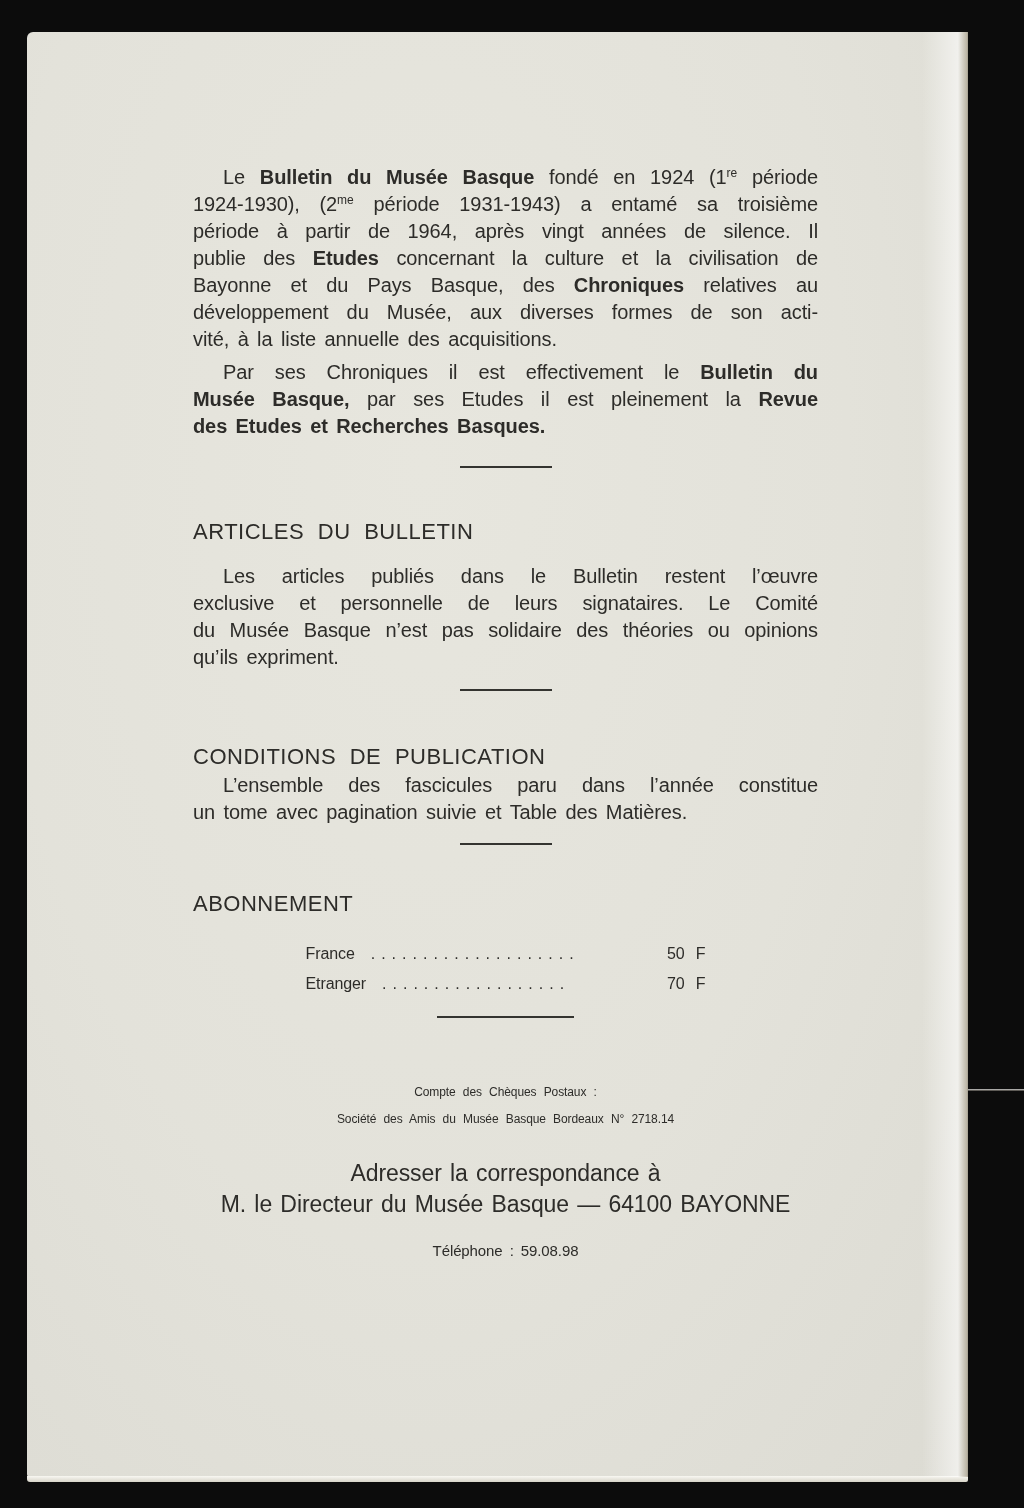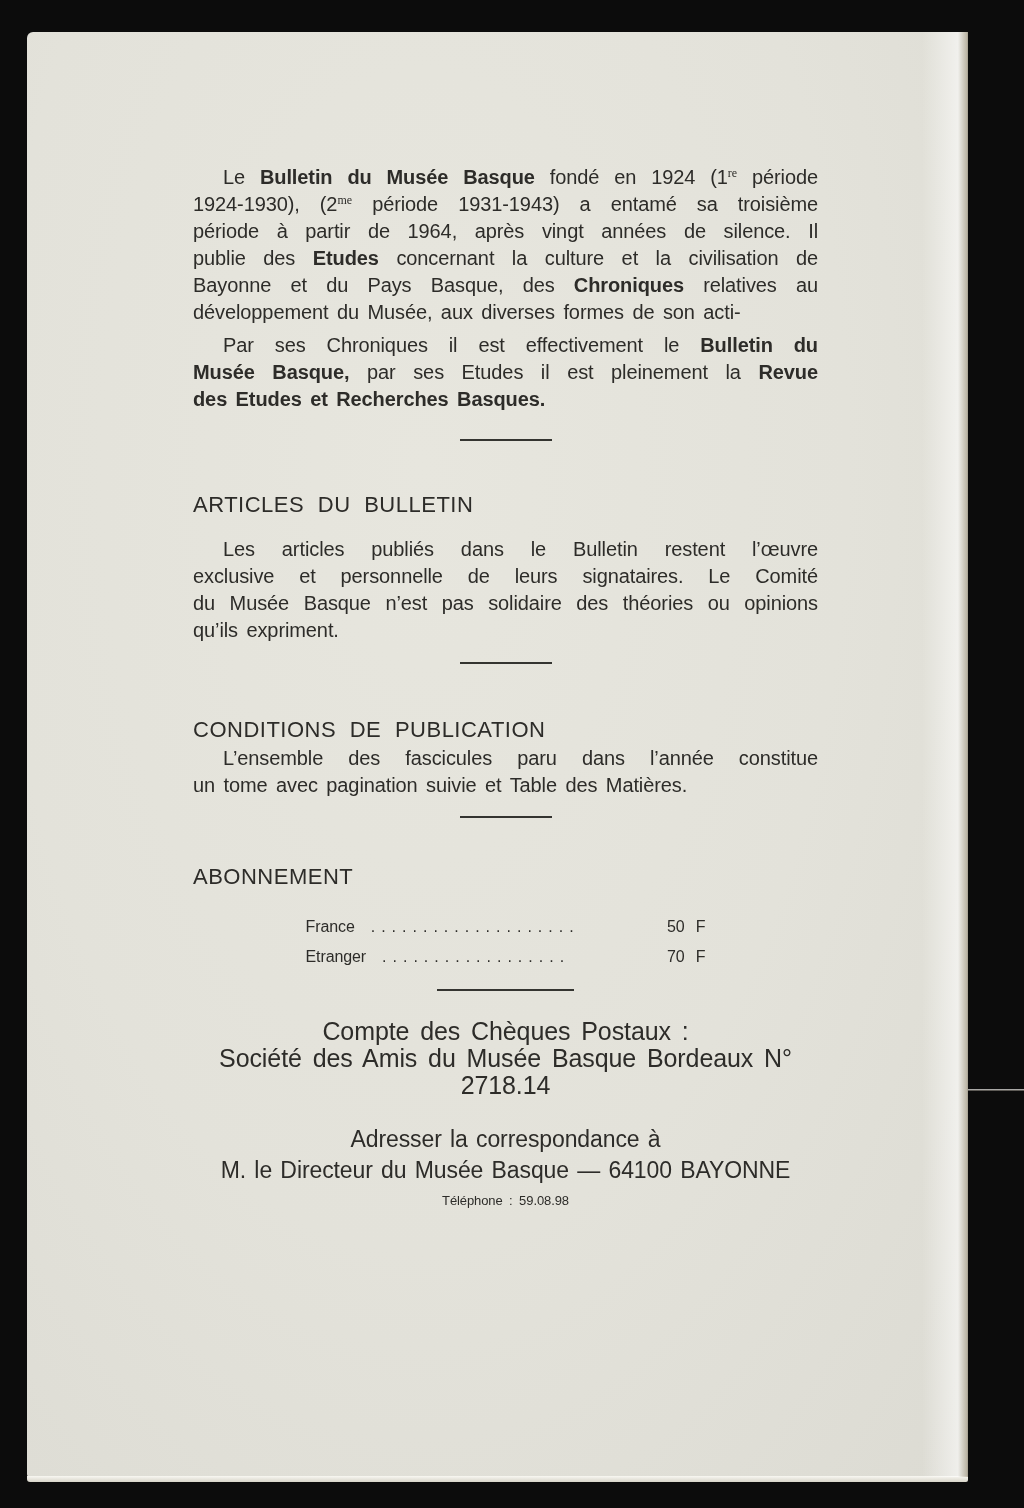--- a/index.html
+++ b/index.html
@@ -75,21 +75,20 @@
     text-align-last: justify;
   }
   .para .line:first-child { text-indent: 30px; }
   .para .line:last-child  { text-align-last: left; }
   .para b { font-weight: bold; }
   .para sup {
     font-size: 12px;
     line-height: 0;
     vertical-align: 7px;
     letter-spacing: 0;
-    font-family: Liberation Serif, serif;
   }
   .p2 { margin-top: 6px; }
   .p3 { margin-top: 3px; }
   .p4 { margin-top: 16px; }
   .p5 { }
 
   .divider {
     height: 2px;
     width: 92px;
     margin: 0 auto;
@@ -127,56 +126,57 @@
     letter-spacing: 6px;
     overflow: hidden;
     white-space: nowrap;
   }
   .subprice {
     margin-left: auto;
     word-spacing: 7px;
   }
 
   .ccp {
-    margin-top: 27px;
+    margin-top: 61px;
     text-align: center;
-    font-size: 25px;
+    font-size: 12px;
     line-height: 27px;
     word-spacing: 4px;
   }
   .address {
     margin-top: 25px;
     text-align: center;
     font-size: 23px;
     line-height: 31px;
     word-spacing: 2px;
   }
   .phone {
-    margin-top: 2px;
+    margin-top: 18px;
     text-align: center;
-    font-size: 13px;
+    font-size: 15px;
     line-height: 26px;
     word-spacing: 3px;
   }
 </style>
 </head>
 <body>
 
 <div class="scan">
 
   <div class="page">
     <div class="content">
 
       <div class="para p1">
           <div class="line"><span>Le </span><b>Bulletin du Musée Basque</b><span> fondé en 1924 (1</span><sup>re</sup><span> période</span></div>
           <div class="line"><span>1924-1930), (2</span><sup>me</sup><span> période 1931-1943) a entamé sa troisième</span></div>
           <div class="line"><span>période à partir de 1964, après vingt années de silence. Il</span></div>
           <div class="line"><span>publie des </span><b>Etudes</b><span> concernant la culture et la civilisation de</span></div>
           <div class="line"><span>Bayonne et du Pays Basque, des </span><b>Chroniques</b><span> relatives au</span></div>
           <div class="line"><span>développement du Musée, aux diverses formes de son acti-</span></div>
+          <div class="line"><span>vité, à la liste annuelle des acquisitions.</span></div>
         </div>
       <div class="para p2">
           <div class="line"><span>Par ses Chroniques il est effectivement le </span><b>Bulletin du</b></div>
           <div class="line"><b>Musée Basque,</b><span> par ses Etudes il est pleinement la </span><b>Revue</b></div>
           <div class="line"><b>des Etudes et Recherches Basques.</b></div>
         </div>
 
       <div class="divider d1"></div>
 
       <h2 class="heading h-articles">ARTICLES DU BULLETIN</h2>

